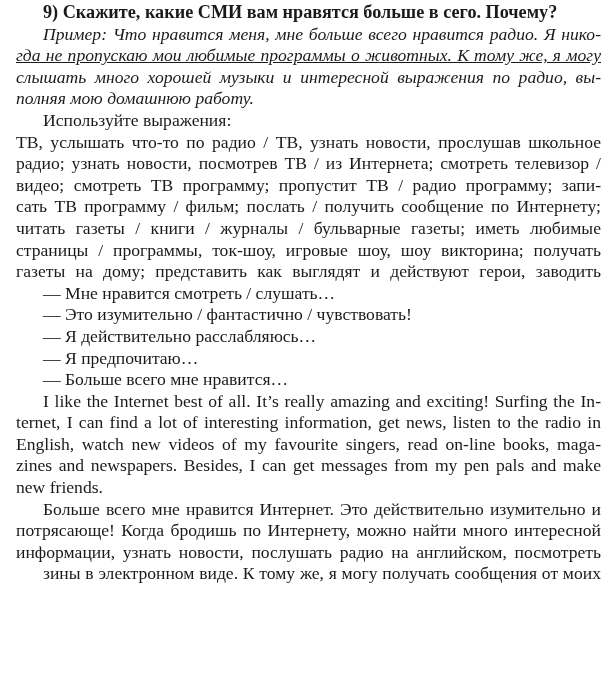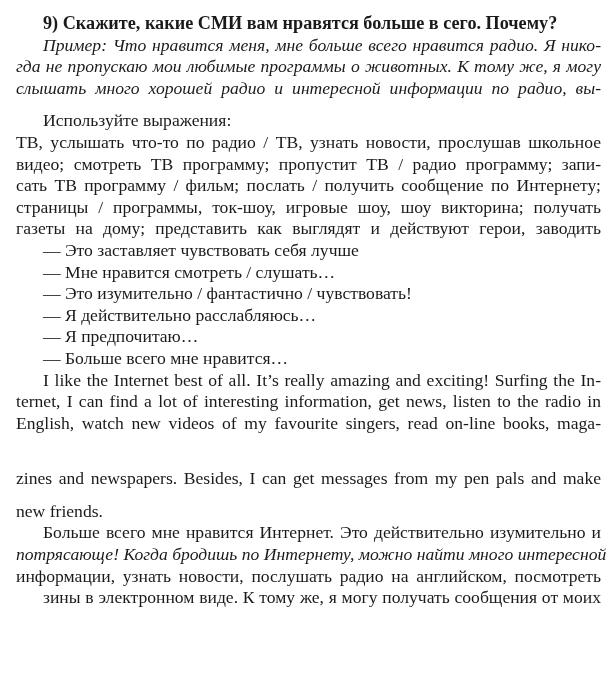--- a/index.html
+++ b/index.html
@@ -3,65 +3,67 @@
 <meta charset="utf-8">
 <style>
   html, body { margin: 0; padding: 0; background: #ffffff; }
   body { width: 608px; height: 691px; overflow: hidden; position: relative; }
   .page {
     position: absolute; left: 16px; top: 2px; width: 585px;
     font-family: "Liberation Serif", "DejaVu Serif", serif;
     font-size: 17.6px; color: #1a1a1a; line-height: 21.6px;
   }
   .line { display: block; white-space: nowrap; text-align: justify; text-align-last: justify; height: 21.6px; overflow: visible; }
-  .line.last { text-align-last: left; margin-top: 11px; }
+  .line.last { text-align-last: left; }
   .indent { padding-left: 27px; }
   .title { font-weight: bold; font-size: 18.2px; }
   .italic { font-style: italic; }
   .dash { padding-left: 27px; text-align-last: left; }
 </style>
 </head>
 <body>
 
 <div class="page">
   <div class="line last indent title">9) Скажите, какие СМИ вам нравятся больше в сего. Почему?</div>
 
   <div>
     <div class="line indent italic" style="white-space: nowrap;"><span style="word-spacing: 0px;">Пример: Что нравится меня, мне больше всего нравится радио. Я нико-</span></div>
-    <div class="line italic" style="white-space: nowrap;"><span style="word-spacing: 0px;">гда не пропускаю мои любимые программы о животных. К тому же, я могу</span></div>
-    <div class="line italic" style="white-space: nowrap;"><span style="word-spacing: 0px;">слышать много хорошей радио и интересной информации по радио, вы-</span></div>
+    <div class="line italic" style="white-space: nowrap;"><span style="word-spacing: 0px; text-decoration: underline;">гда не пропускаю мои любимые программы о животных. К тому же, я могу</span></div>
+    <div class="line italic" style="white-space: nowrap;"><span style="word-spacing: 0px;">слышать много хорошей музыки и интересной выражения по радио, вы-</span></div>
+    <div class="line last italic">полняя мою домашнюю работу.</div>
   </div>
 
   <div class="line last indent">Используйте выражения:</div>
 
   <div>
     <div class="line" style="white-space: nowrap;"><span style="word-spacing: 0px;">ТВ, услышать что-то по радио / ТВ, узнать новости, прослушав школьное</span></div>
+    <div class="line" style="white-space: nowrap;"><span style="word-spacing: 0px;">радио; узнать новости, посмотрев ТВ / из Интернета; смотреть телевизор /</span></div>
     <div class="line" style="white-space: nowrap;"><span style="word-spacing: 0px; margin-top: 12px;">видео; смотреть ТВ программу; пропустит ТВ / радио программу; запи-</span></div>
     <div class="line" style="white-space: nowrap;"><span style="word-spacing: 0px;">сать ТВ программу / фильм; послать / получить сообщение по Интернету;</span></div>
+    <div class="line" style="white-space: nowrap;"><span style="word-spacing: 0px;">читать газеты / книги / журналы / бульварные газеты; иметь любимые</span></div>
     <div class="line" style="white-space: nowrap;"><span style="word-spacing: 0px;">страницы / программы, ток-шоу, игровые шоу, шоу викторина; получать</span></div>
     <div class="line" style="white-space: nowrap;"><span style="word-spacing: 0px;">газеты на дому; представить как выглядят и действуют герои, заводить</span></div>
   </div>
 
   <div>
-    <div class="line dash">— Это заставляет чувствовать себя лучше</div>
     <div class="line dash">— Мне нравится смотреть / слушать…</div>
     <div class="line dash">— Это изумительно / фантастично / чувствовать!</div>
     <div class="line dash">— Я действительно расслабляюсь…</div>
     <div class="line dash">— Я предпочитаю…</div>
     <div class="line dash">— Больше всего мне нравится…</div>
   </div>
 
   <div>
     <div class="line indent" style="white-space: nowrap;"><span style="word-spacing: 0px;">I like the Internet best of all. It’s really amazing and exciting! Surfing the In-</span></div>
     <div class="line" style="white-space: nowrap;"><span style="word-spacing: 0px;">ternet, I can find a lot of interesting information, get news, listen to the radio in</span></div>
     <div class="line" style="white-space: nowrap;"><span style="word-spacing: 0px;">English, watch new videos of my favourite singers, read on-line books, maga-</span></div>
-    <div class="line" style="white-space: nowrap; margin-top: 34px;"><span style="word-spacing: 0px;">zines and newspapers. Besides, I can get messages from my pen pals and make</span></div>
+    <div class="line" style="white-space: nowrap;"><span style="word-spacing: 0px;">zines and newspapers. Besides, I can get messages from my pen pals and make</span></div>
     <div class="line last">new friends.</div>
   </div>
 
   <div>
     <div class="line indent" style="white-space: nowrap;"><span style="word-spacing: 0px;">Больше всего мне нравится Интернет. Это действительно изумительно и</span></div>
-    <div class="line" style="white-space: nowrap;"><span style="word-spacing: 0px; font-style: italic;">потрясающе! Когда бродишь по Интернету, можно найти много интересной</span></div>
+    <div class="line" style="white-space: nowrap;"><span style="word-spacing: 0px;">потрясающе! Когда бродишь по Интернету, можно найти много интересной</span></div>
     <div class="line" style="white-space: nowrap;"><span style="word-spacing: 0px;">информации, узнать новости, послушать радио на английском, посмотреть</span></div>
     <div class="line" style="white-space: nowrap;"><span style="word-spacing: 0px; margin-left: 27px;">зины в электронном виде. К тому же, я могу получать сообщения от моих</span></div>
 
   </div>
 </div>
 
 </body></html>

